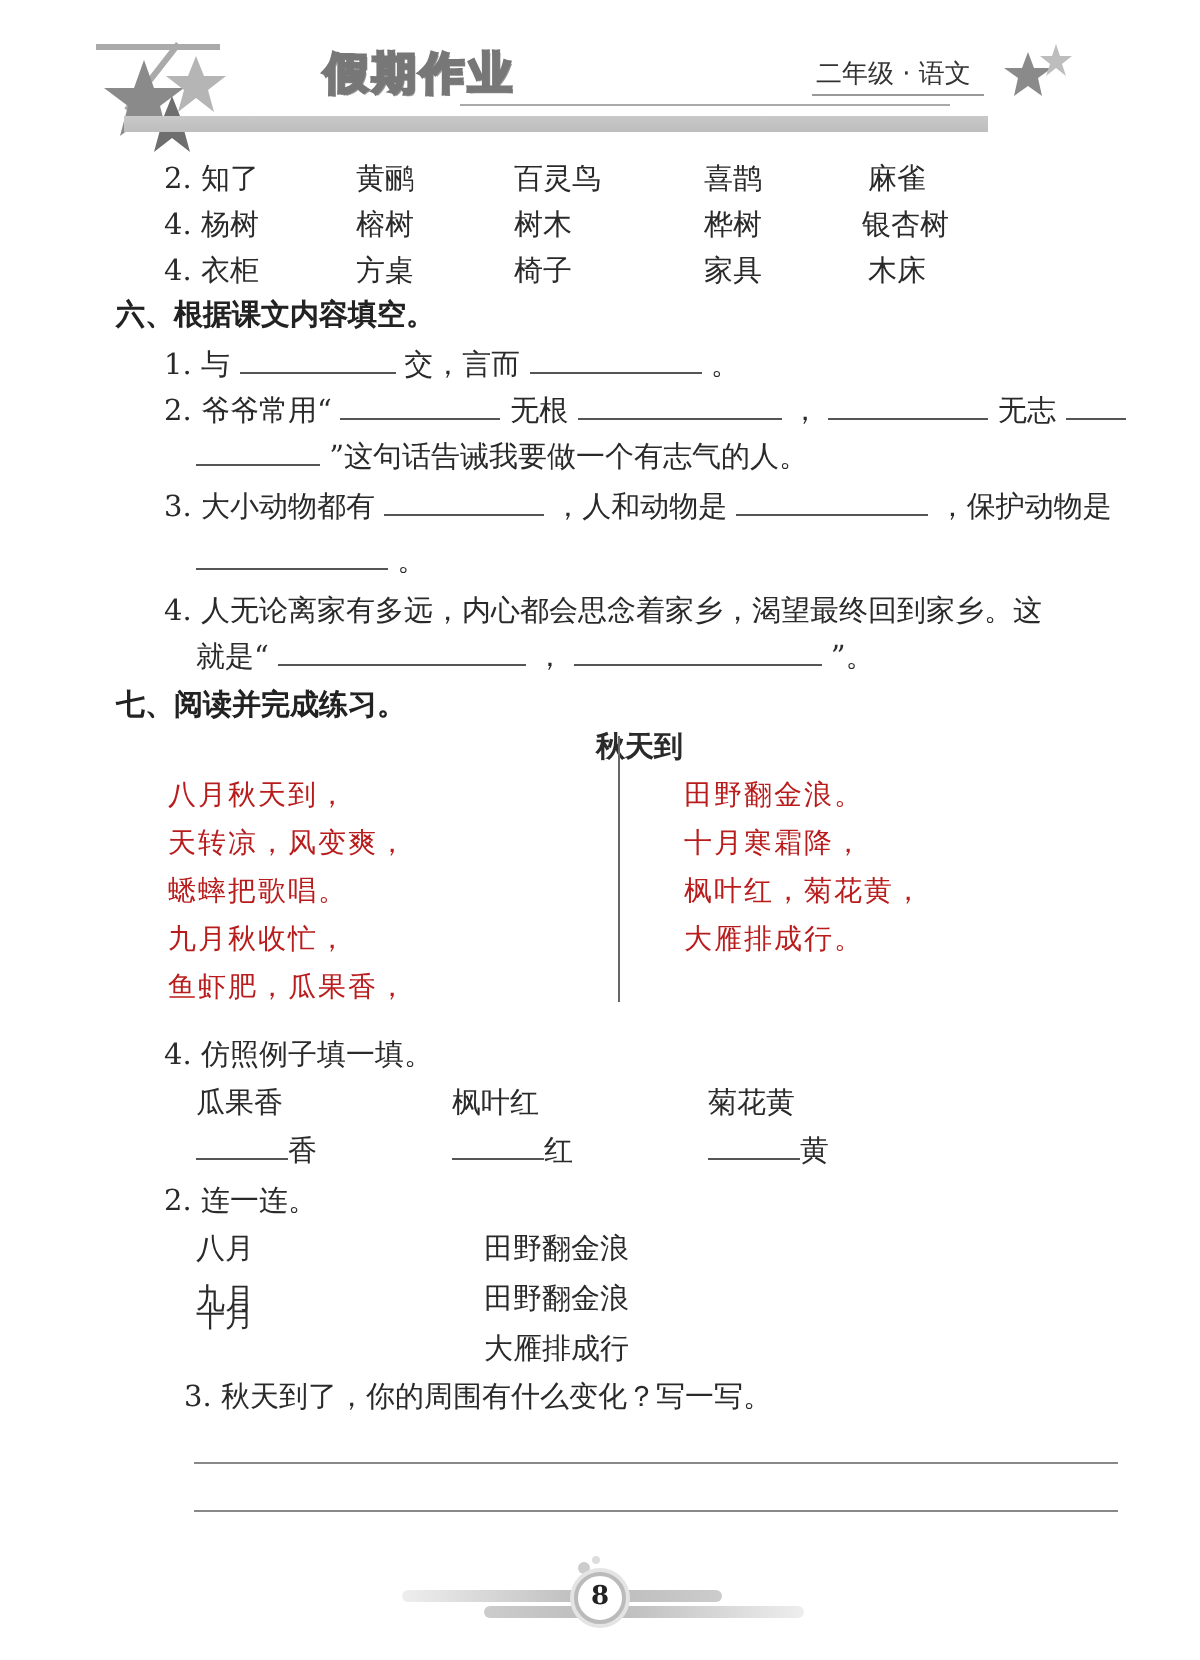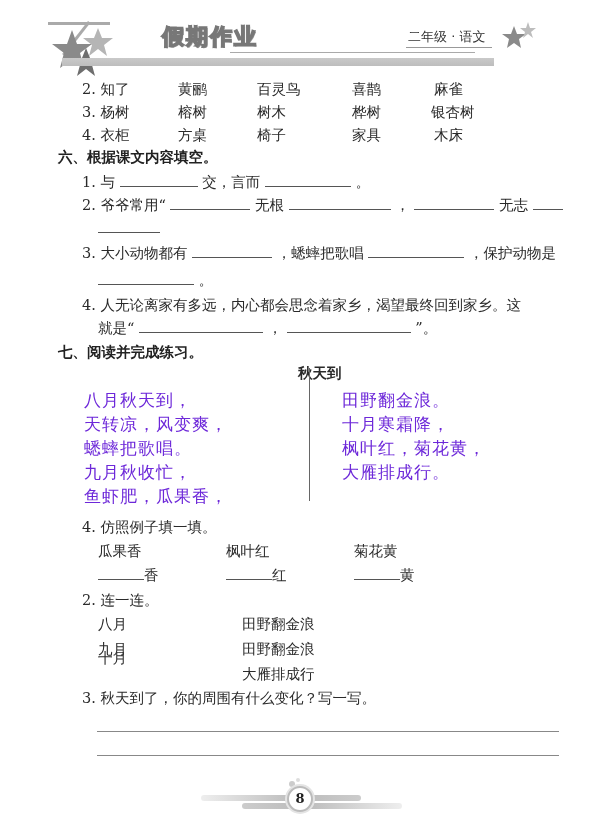--- a/index.html
+++ b/index.html
@@ -47,21 +47,21 @@
     .star { position: absolute; }
 
     
     .h-section {
       font-family: "DejaVu Sans", "Liberation Sans", sans-serif;
       font-weight: bold; font-size: 14.5px; color: #222;
     }
     .blank {
       display: inline-block; border-bottom: 1px solid #555; height: 14px; vertical-align: baseline;
     }
-    .poem-line { font-family: "DejaVu Serif", "Liberation Serif", serif; font-size: 17px; color: #6d28d9; letter-spacing: 1px; }
+    .poem-line { font-family: "DejaVu Serif", "Liberation Serif", serif; font-size: 14px; color: #b91c1c; letter-spacing: 1px; }
     .poem-title {
       font-family: "DejaVu Sans", "Liberation Sans", sans-serif; font-weight: bold; font-size: 14.5px;
     }
     .vline { position: absolute; left: 309px; top: 368px; width: 1px; height: 133px; background: #666; }
     .write-line { position: absolute; left: 97px; width: 462px; height: 1px; background: #888; }
 
     
     .ft-bar1 {
       position: absolute; left: 201px; top: 795px; width: 160px; height: 6px; border-radius: 3px;
       background: linear-gradient(90deg, #eee, #bbb 60%, #ccc);
@@ -103,21 +103,21 @@
 
 <div>
   <div>
     <span class="abs" style="left:82px;top:80px">2. 知了</span>
     <span class="abs" style="left:178px;top:80px">黄鹂</span>
     <span class="abs" style="left:257px;top:80px">百灵鸟</span>
     <span class="abs" style="left:352px;top:80px">喜鹊</span>
     <span class="abs" style="left:434px;top:80px">麻雀</span>
   </div>
   <div>
-    <span class="abs" style="left:82px;top:103px">3. 杨树</span>
+    <span class="abs" style="left:82px;top:103px">4. 杨树</span>
     <span class="abs" style="left:178px;top:103px">榕树</span>
     <span class="abs" style="left:257px;top:103px">树木</span>
     <span class="abs" style="left:352px;top:103px">桦树</span>
     <span class="abs" style="left:431px;top:103px">银杏树</span>
   </div>
   <div>
     <span class="abs" style="left:82px;top:126px">4. 衣柜</span>
     <span class="abs" style="left:178px;top:126px">方桌</span>
     <span class="abs" style="left:257px;top:126px">椅子</span>
     <span class="abs" style="left:352px;top:126px">家具</span>
@@ -141,26 +141,27 @@
     <span class="blank" style="width:80px"></span>
     <span>无根</span>
     <span class="blank" style="width:102px"></span>
     <span>，</span>
     <span class="blank" style="width:80px"></span>
     <span>无志</span>
     <span class="blank" style="width:30px"></span>
   </div>
   <div class="abs" style="left:98px;top:219px">
     <span class="blank" style="width:62px"></span>
+    <span>”这句话告诫我要做一个有志气的人。</span>
   </div>
 
   <div class="abs" style="left:82px;top:244px">
     <span>3. 大小动物都有</span>
     <span class="blank" style="width:80px"></span>
-    <span>，蟋蟀把歌唱</span>
+    <span>，人和动物是</span>
     <span class="blank" style="width:96px"></span>
     <span>，保护动物是</span>
   </div>
   <div class="abs" style="left:98px;top:271px">
     <span class="blank" style="width:96px"></span>
     <span>。</span>
   </div>
 
   <div class="abs" style="left:82px;top:296px">
     <span>4. 人无论离家有多远，内心都会思念着家乡，渴望最终回到家乡。这</span>
@@ -209,21 +210,21 @@
   </div>
 
   <div class="abs" style="left:82px;top:591px">2. 连一连。</div>
   <div class="abs" style="left:98px;top:615px">八月</div>
   <div class="abs" style="left:98px;top:640px">九月</div>
   <div class="abs" style="left:98px;top:649px">十月</div>
   <div class="abs" style="left:242px;top:615px">田野翻金浪</div>
   <div class="abs" style="left:242px;top:640px">田野翻金浪</div>
   <div class="abs" style="left:242px;top:665px">大雁排成行</div>
 
-  <div class="abs" style="left:82px;top:689px">3. 秋天到了，你的周围有什么变化？写一写。</div>
+  <div class="abs" style="left:92px;top:689px">3. 秋天到了，你的周围有什么变化？写一写。</div>
   <div class="write-line" style="top:731px"></div>
   <div class="write-line" style="top:755px"></div>
 </div>
 
 <div>
   <div class="ft-bar1"></div>
   <div class="ft-bar2"></div>
   <div class="ft-dot1"></div>
   <div class="ft-dot2"></div>
   <div class="ft-circle">8</div>

